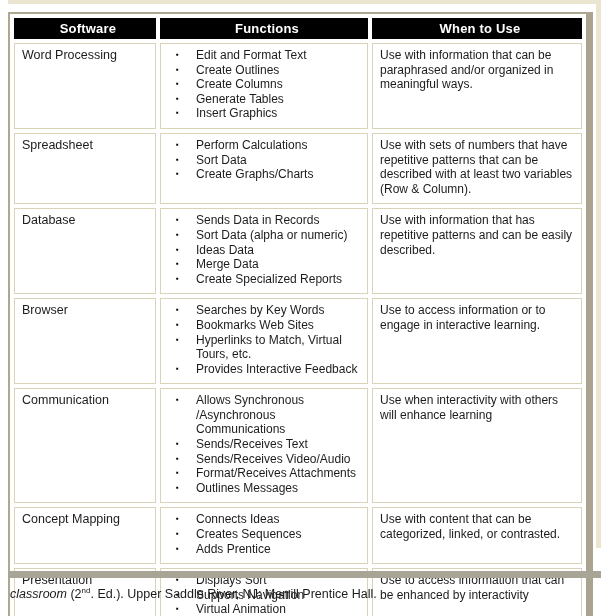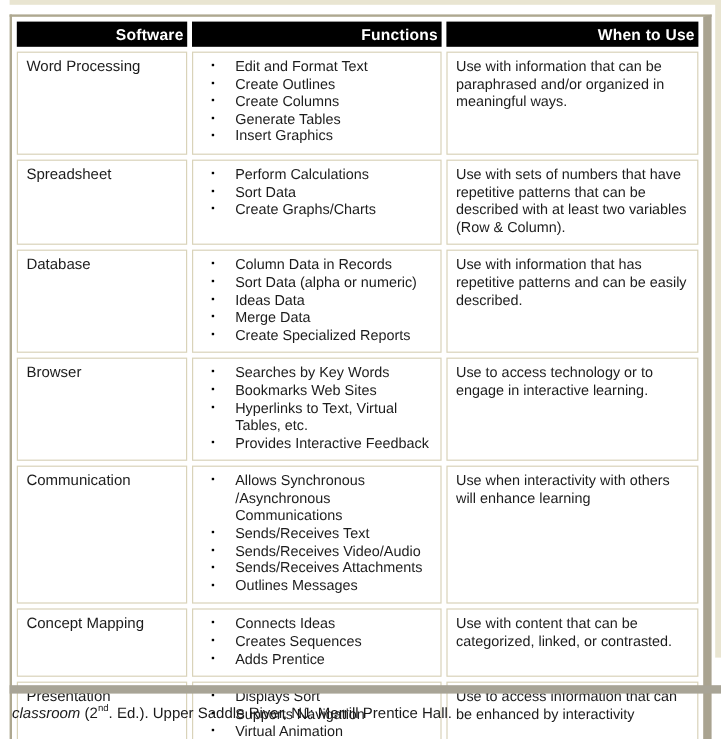--- a/index.html
+++ b/index.html
@@ -35,21 +35,21 @@
     border-collapse: separate;
     border-spacing: 4px;
     width: 100%;
     table-layout: fixed;
   }
   col.c1 { width: 142px; }
   col.c2 { width: 208px; }
   th {
     background: #000000; color: #ffffff;
     font-size: 13px; font-weight: bold;
-    text-align: right; padding: 3px 3px 3px 9px;
+    text-align: center; padding: 3px 3px 3px 9px;
     letter-spacing: 0.2px;
   }
   td {
     border: 1px solid #d9d3b9;
     vertical-align: top;
     font-size: 12px;
     line-height: 14.6px;
     padding: 4px 7px 7px 7px;
   }
   tr:last-child td { padding-bottom: 20px; }
@@ -136,21 +136,21 @@
             </div>
           </td>
           <td><span>Use with sets of numbers that have repetitive patterns that can be described with at least two variables (Row &amp; Column).</span></td>
         </tr>
         <tr>
           <td><span class="software-name">Database</span></td>
           <td>
             <div class="fn-list">
               <div class="fn-item">
                 <span class="bullet">▪</span>
-                <span>Column Data in Records</span>
+                <span>Sends Data in Records</span>
               </div>
               <div class="fn-item">
                 <span class="bullet">▪</span>
                 <span>Sort Data (alpha or numeric)</span>
               </div>
               <div class="fn-item">
                 <span class="bullet">▪</span>
                 <span>Ideas Data</span>
               </div>
               <div class="fn-item">
@@ -172,49 +172,49 @@
               <div class="fn-item">
                 <span class="bullet">▪</span>
                 <span>Searches by Key Words</span>
               </div>
               <div class="fn-item">
                 <span class="bullet">▪</span>
                 <span>Bookmarks Web Sites</span>
               </div>
               <div class="fn-item">
                 <span class="bullet">▪</span>
-                <span>Hyperlinks to Text, Virtual Tables, etc.</span>
+                <span>Hyperlinks to Match, Virtual Tours, etc.</span>
               </div>
               <div class="fn-item">
                 <span class="bullet">▪</span>
                 <span>Provides Interactive Feedback</span>
               </div>
             </div>
           </td>
-          <td><span>Use to access technology or to engage in interactive learning.</span></td>
+          <td><span>Use to access information or to engage in interactive learning.</span></td>
         </tr>
         <tr>
           <td><span class="software-name">Communication</span></td>
           <td>
             <div class="fn-list">
               <div class="fn-item">
                 <span class="bullet">▪</span>
                 <span>Allows Synchronous /Asynchronous Communications</span>
               </div>
               <div class="fn-item">
                 <span class="bullet">▪</span>
                 <span>Sends/Receives Text</span>
               </div>
               <div class="fn-item">
                 <span class="bullet">▪</span>
                 <span>Sends/Receives Video/Audio</span>
               </div>
               <div class="fn-item">
                 <span class="bullet">▪</span>
-                <span>Sends/Receives Attachments</span>
+                <span>Format/Receives Attachments</span>
               </div>
               <div class="fn-item">
                 <span class="bullet">▪</span>
                 <span>Outlines Messages</span>
               </div>
             </div>
           </td>
           <td><span>Use when interactivity with others will enhance learning</span></td>
         </tr>
         <tr>

